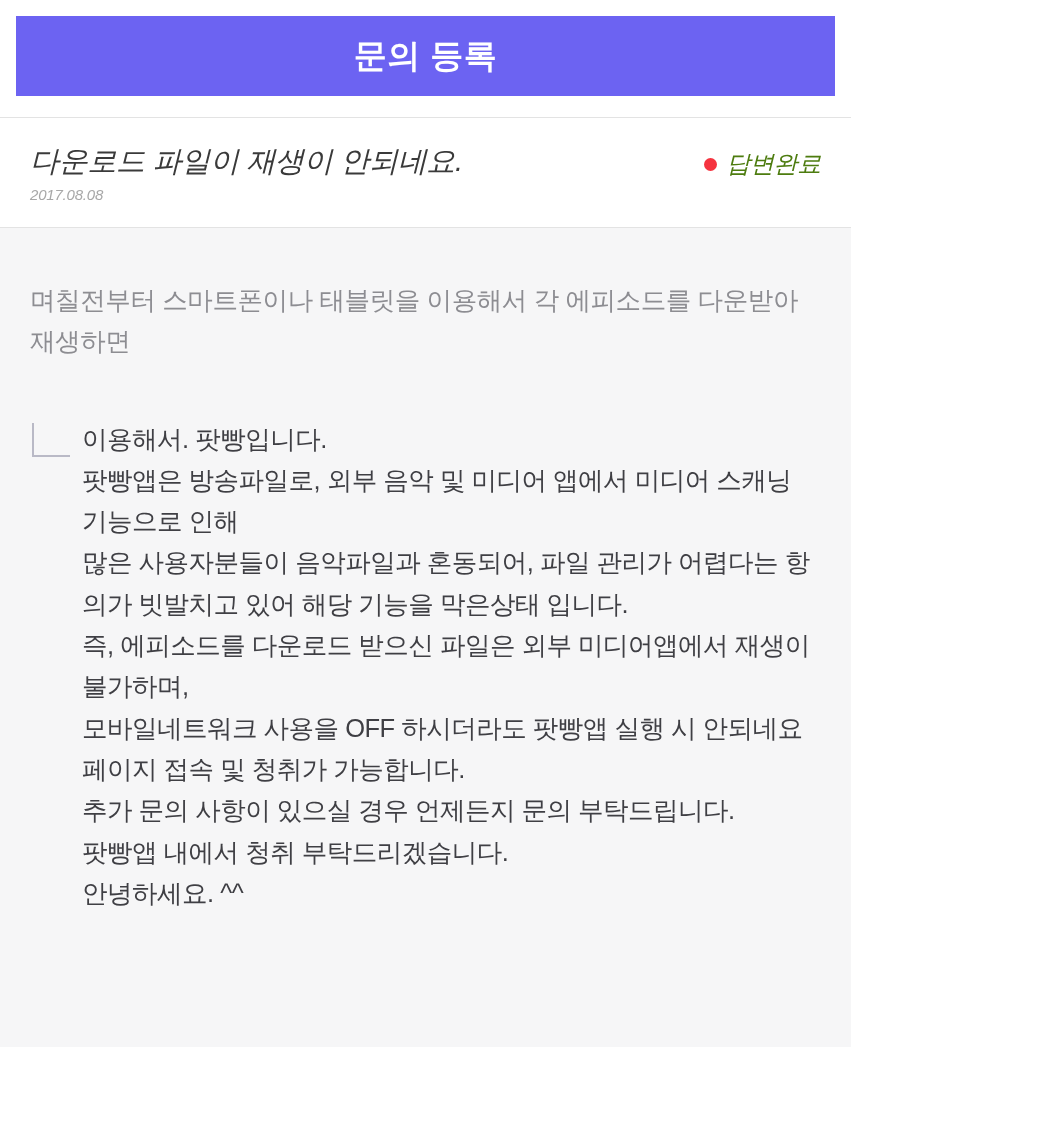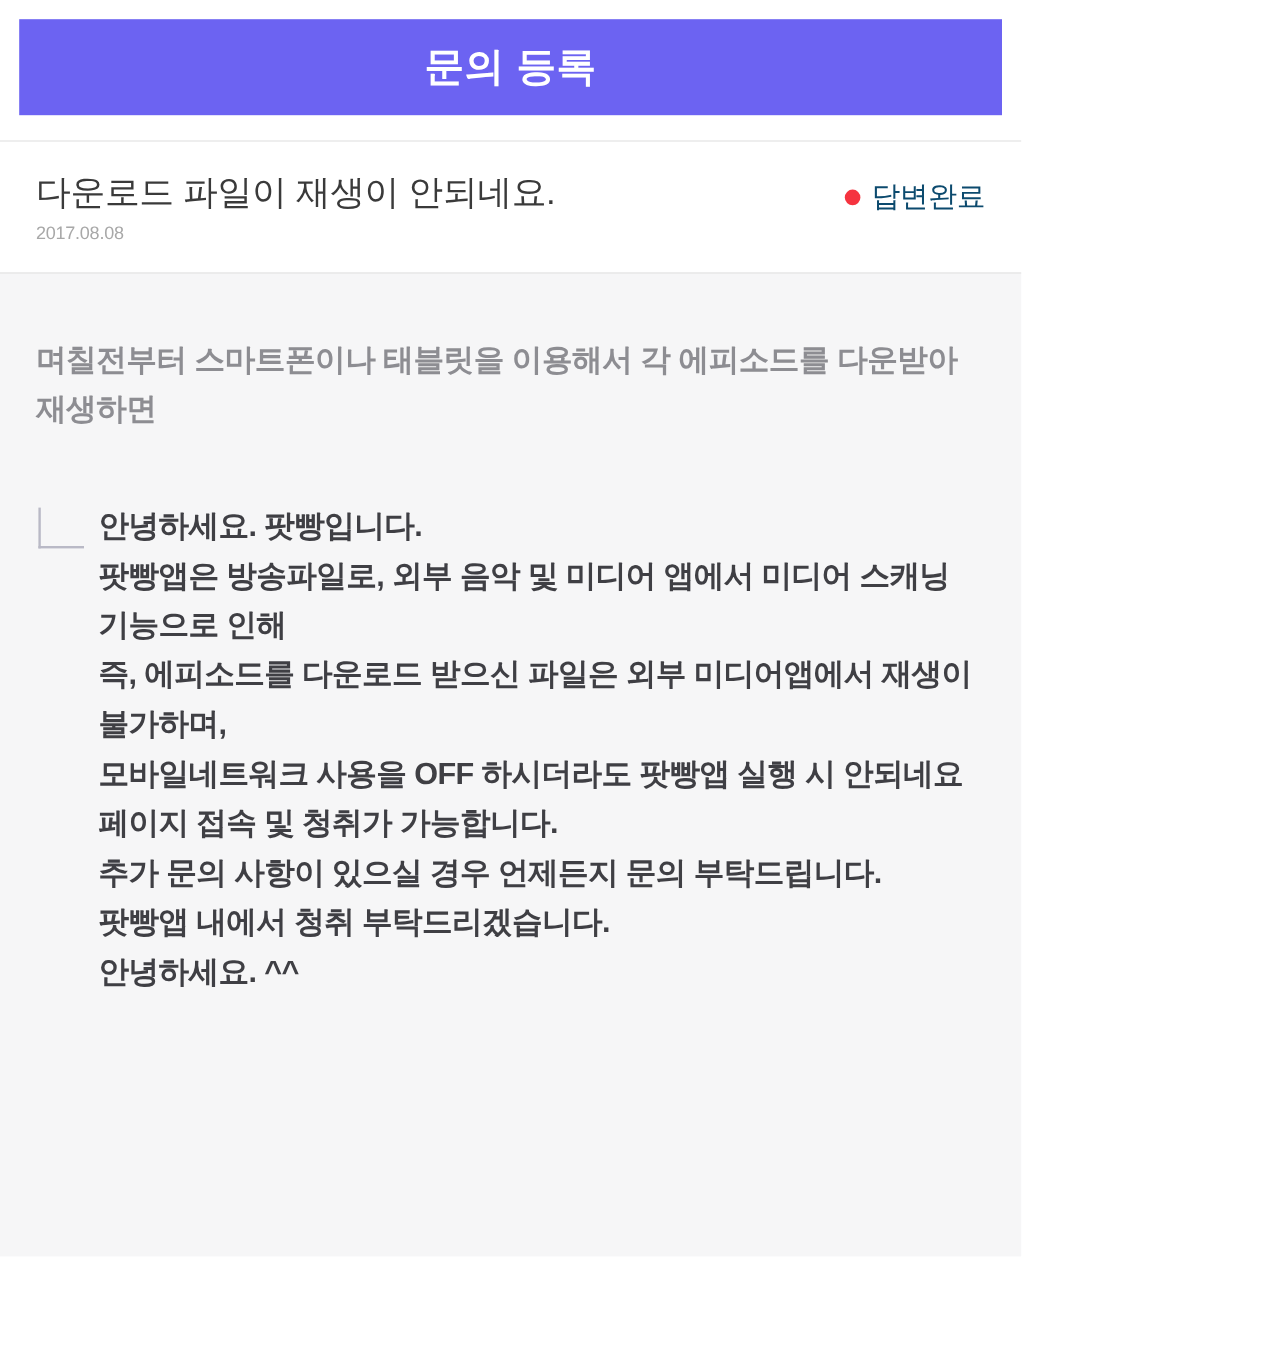--- a/index.html
+++ b/index.html
@@ -45,20 +45,21 @@
     margin-top: 21px;
     height: 1px;
     background: #e3e3e3;
     width: 100%;
   }
 
   
   .question-head {
     padding: 26px 30px 24px 30px;
     position: relative;
+    font-style: italic;
   }
   .q-title-row {
     display: flex;
     align-items: flex-start;
     justify-content: space-between;
   }
   .q-title {
     font-size: 29px;
     color: #3a3a3a;
     font-weight: normal;
@@ -73,38 +74,37 @@
     padding-top: 4px;
   }
   .status-dot {
     width: 13px;
     height: 13px;
     border-radius: 50%;
     background: #f5333f;
     display: inline-block;
   }
   .status-text {
-    color: #0c4a6e;
+    color: #4d7c0f;
     font-size: 24px;
     letter-spacing: -0.3px;
   }
   .q-date {
     margin-top: 6px;
     font-size: 15px;
     color: #a8a8a8;
     letter-spacing: -0.2px;
   }
 
   
   .q-body {
     background: #f6f6f7;
     border-top: 1px solid #e3e3e3;
     padding: 52px 30px 40px 30px;
     min-height: 820px;
-    font-weight: bold;
   }
   .q-text {
     font-size: 25.5px;
     line-height: 1.62;
     color: #8d8d92;
     letter-spacing: -0.4px;
     max-width: 980px;
   }
 
   
@@ -158,22 +158,23 @@
 
   <div class="q-body">
 
     <div class="q-text">
       <p style="margin:0;">며칠전부터 스마트폰이나 태블릿을 이용해서 각 에피소드를 다운받아 재생하면</p>
     </div>
 
     <div class="answer-wrap">
       <div class="reply-corner"></div>
       <div class="answer-text">
-        <p>안녕하세요. 팟빵입니다.</p>
+        <p>이용해서. 팟빵입니다.</p>
         <p>팟빵앱은 방송파일로, 외부 음악 및 미디어 앱에서 미디어 스캐닝 기능으로 인해</p>
+        <p>많은 사용자분들이 음악파일과 혼동되어, 파일 관리가 어렵다는 항의가 빗발치고 있어 해당 기능을 막은상태 입니다.</p>
         <p>즉, 에피소드를 다운로드 받으신 파일은 외부 미디어앱에서 재생이 불가하며,</p>
         <p>모바일네트워크 사용을 OFF 하시더라도 팟빵앱 실행 시 안되네요 페이지 접속 및 청취가 가능합니다.</p>
         <p>추가 문의 사항이 있으실 경우 언제든지 문의 부탁드립니다.</p>
         <p>팟빵앱 내에서 청취 부탁드리겠습니다.</p>
         <p>안녕하세요. ^^</p>
       </div>
     </div>
 
   </div>
 </div>

